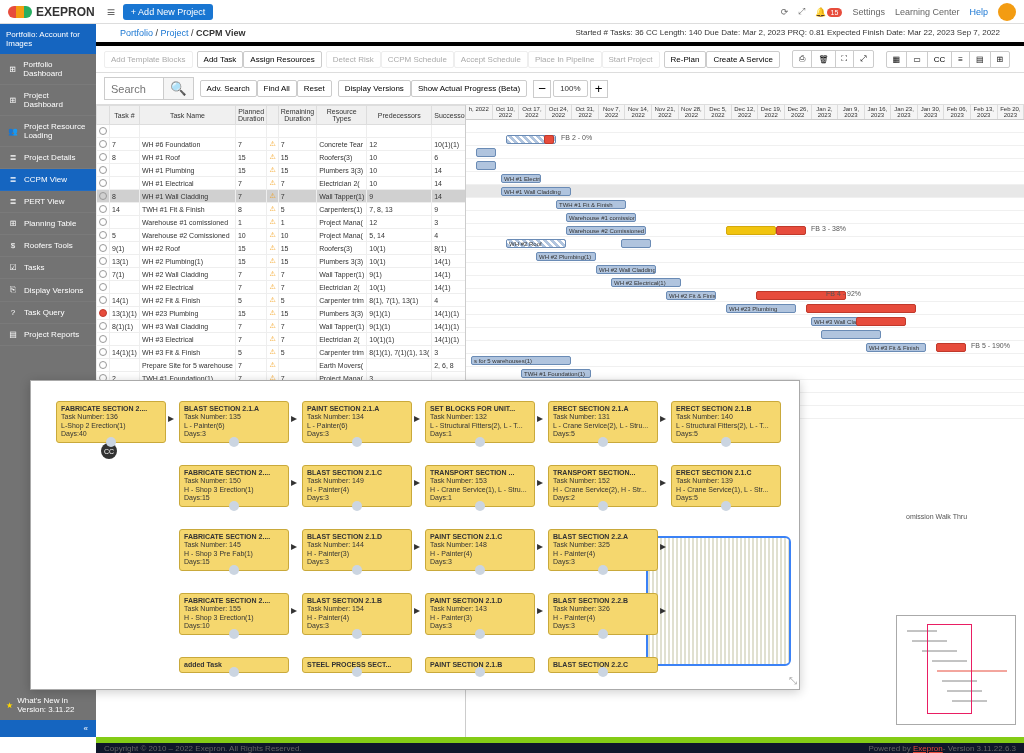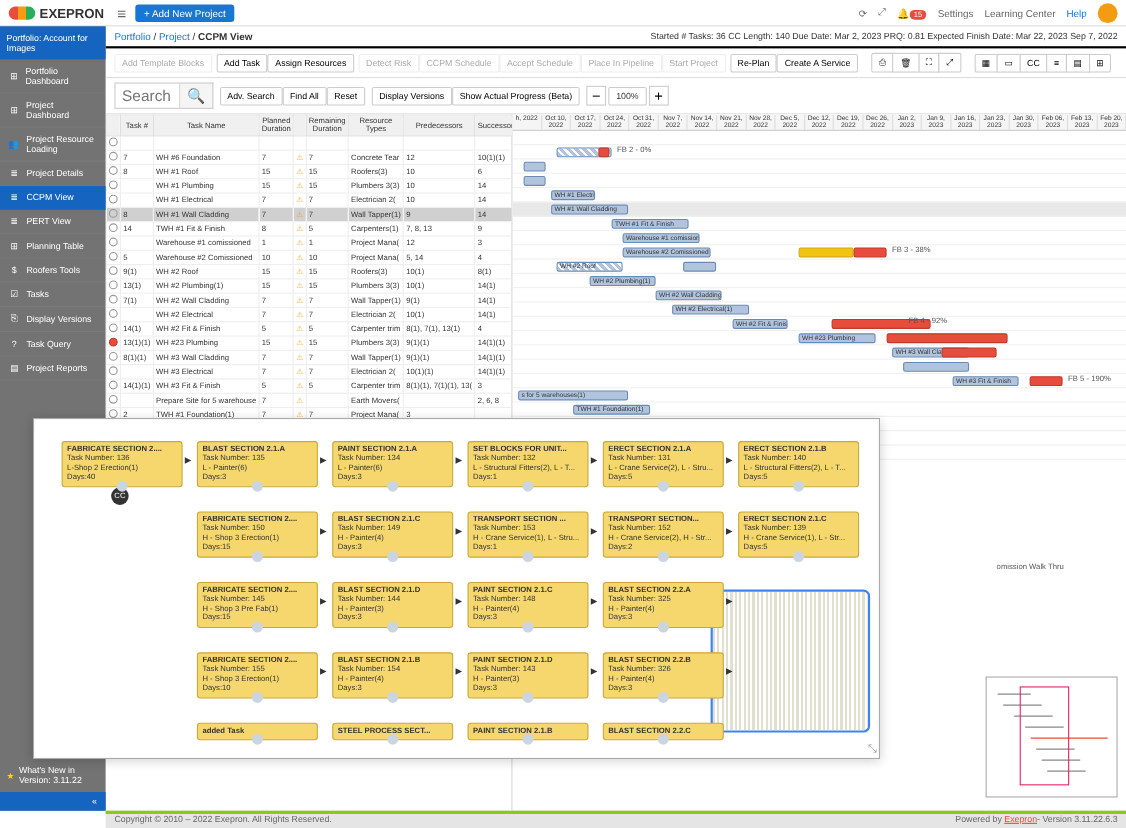--- a/index.html
+++ b/index.html
@@ -16,34 +16,34 @@
 .main{display:flex;height:calc(100% - 40px)}
 .sidebar{width:96px;background:#737373;color:#fff;display:flex;flex-direction:column;font-size:8px}
 .sidebar-header{padding:6px;background:#1565c0;font-size:8px}
 .sidebar-item{padding:6px 8px;display:flex;align-items:center;gap:6px;cursor:pointer;border-bottom:1px solid rgba(255,255,255,0.05)}
 .sidebar-item.active{background:#1565c0}
 .sidebar-item .icon{width:10px;text-align:center}
 .whats-new{margin-top:auto;padding:6px;font-size:8px;display:flex;align-items:center;gap:4px}
 .star{color:#ffd700}
 .collapse-btn{background:#1565c0;text-align:right;padding:4px 8px;cursor:pointer}
 .content{flex:1;display:flex;flex-direction:column;overflow:hidden}
-.breadcrumb-row{display:flex;align-items:flex-start;padding:4px 8px;font-size:9px;border-bottom:2px solid #000000}
+.breadcrumb-row{display:flex;align-items:flex-start;padding:4px 24px;font-size:9px;border-bottom:4px solid #000000}
 .breadcrumb a{color:#1976d2;text-decoration:none}
 .project-info{margin-left:auto;text-align:right;font-size:8px;line-height:1.3}
 .project-info b{color:#333}
 .toolbar1{display:flex;align-items:center;padding:4px 8px;gap:4px;border-bottom:1px solid #ddd;flex-wrap:nowrap}
 .tbtn{border:1px solid #ccc;background:#fff;padding:3px 6px;font-size:8px;border-radius:2px;cursor:pointer;white-space:nowrap}
 .tbtn.disabled{color:#aaa;border-color:#eee}
 .tbtn-group{display:flex}
 .tbtn-group .tbtn{border-radius:0;margin-left:-1px}
 .tbtn-group .tbtn:first-child{border-radius:2px 0 0 2px;margin-left:0}
 .tbtn-group .tbtn:last-child{border-radius:0 2px 2px 0}
 .toolbar2{display:flex;align-items:center;padding:4px 8px;gap:6px;border-bottom:1px solid #ddd}
 .search-box{display:flex}
-.search-box input{border:1px solid #ccc;padding:3px 6px;font-size:14px;width:60px}
+.search-box input{border:1px solid #ccc;padding:3px 6px;font-size:11px;width:60px}
 .search-box button{border:1px solid #ccc;border-left:none;background:#f5f5f5;padding:3px 6px;cursor:pointer}
 .zoom{display:flex;align-items:center;gap:2px}
 .zoom button{border:1px solid #ccc;background:#fff;width:18px;height:18px;cursor:pointer}
 .gantt-area{flex:1;display:flex;overflow:hidden;position:relative}
 .task-table{width:370px;border-right:1px solid #ccc;overflow:hidden;font-size:7px}
 .task-table table{width:100%;border-collapse:collapse}
 .task-table th{background:#f0f0f0;border:1px solid #ddd;padding:2px;font-weight:normal;font-size:7px;position:sticky;top:0}
 .task-table td{border:1px solid #eee;padding:1px 2px;height:13px;white-space:nowrap;overflow:hidden}
 .task-table tr.hl{background:#d0d0d0}
 .status-dot{display:inline-block;width:8px;height:8px;border-radius:50%;border:1px solid #999}
@@ -65,21 +65,21 @@
 .pert-canvas{position:relative;width:100%;height:100%;padding:10px}
 .pert-node{position:absolute;width:110px;background:#f5d76e;border:1px solid #c9a93b;border-radius:3px;padding:3px 4px;font-size:7px;line-height:1.2}
 .pert-node .title{font-weight:bold;white-space:nowrap;overflow:hidden;text-overflow:ellipsis}
 .pert-arrow{position:absolute;font-size:12px;color:#333}
 .cc-badge{position:absolute;width:16px;height:16px;border-radius:50%;background:#333;color:#fff;font-size:7px;display:flex;align-items:center;justify-content:center}
 .pert-minimap{position:absolute;right:8px;top:155px;width:145px;height:130px;border:2px solid #3b82f6;border-radius:6px;background:#fff;overflow:hidden}
 .minimap-content{width:100%;height:100%;background:repeating-linear-gradient(90deg,#e0e0d0 0 2px,transparent 2px 4px)}
 .resize-handle{position:absolute;right:2px;bottom:2px;font-size:10px;color:#999;cursor:nwse-resize}
 .overview-map{position:absolute;right:8px;bottom:28px;width:120px;height:110px;border:1px solid #aaa;background:#fff}
 .overview-viewport{position:absolute;border:1px solid #e91e63;left:30px;top:8px;width:45px;height:90px}
-.footer{position:absolute;bottom:0;left:96px;right:0;height:16px;background:#e5e5e5;border-top:3px solid #84cc16;display:flex;padding:0 8px;font-size:8px;color:#666}
+.footer{position:absolute;bottom:0;left:96px;right:0;height:16px;background:#0f172a;border-top:6px solid #84cc16;display:flex;align-items:center;padding:0 8px;font-size:8px;color:#666}
 .footer .right{margin-left:auto}
 .footer .right a{color:#e74c3c}
 .node-handle{position:absolute;width:10px;height:10px;border-radius:50%;background:#cbd5e1;bottom:-5px;left:50%;transform:translateX(-50%)}
 </style>
 </head>
 <body>
 
 <div class="topbar">
   <div class="logo">
     <span class="logo-icon"></span>

